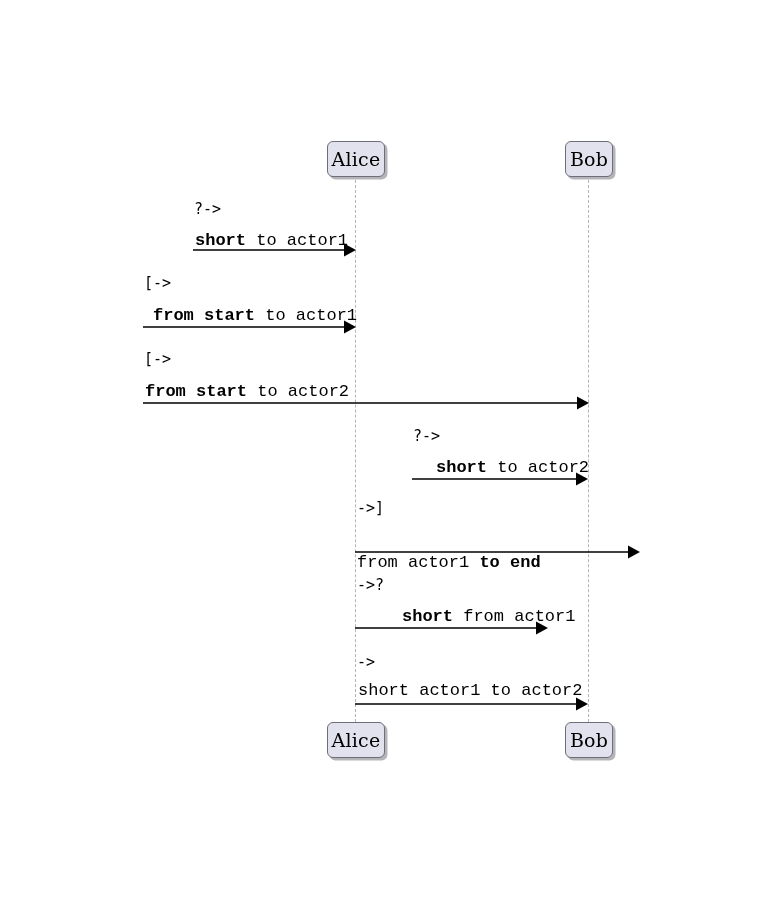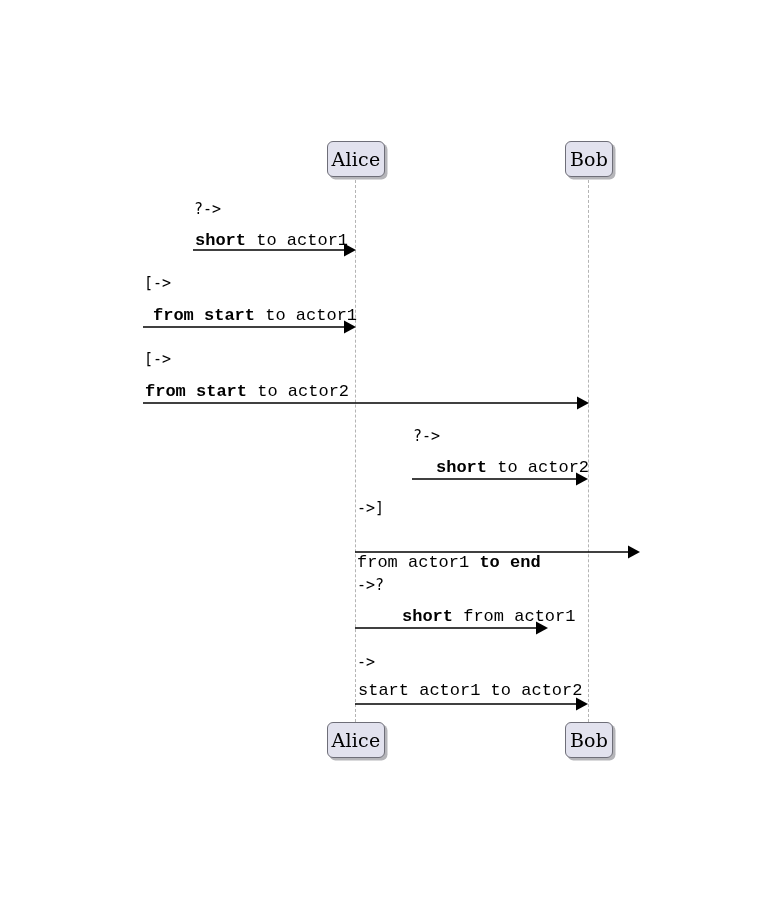--- a/index.html
+++ b/index.html
@@ -153,21 +153,21 @@
     </div>
     <svg class="arrow-svg" style="left:355px; top:619px;" width="205" height="18" viewBox="0 0 205 18">
       <line x1="0" y1="9" x2="182" y2="9" stroke="#000" stroke-width="1.6"></line>
       <polygon points="181,2.5 193,9 181,15.5" fill="#000"></polygon>
     </svg>
   </div>
 
   <div class="msg">
     <div class="msg-type" style="left:357px; top:655px;">-&gt;</div>
     <div class="msg-label" style="left:358px; top:682px;">
-      <span class="reg">start actor1 to actor2</span>
+      <span class="reg">short actor1 to actor2</span>
     </div>
     <svg class="arrow-svg" style="left:355px; top:695px;" width="245" height="18" viewBox="0 0 245 18">
       <line x1="0" y1="9" x2="222" y2="9" stroke="#000" stroke-width="1.6"></line>
       <polygon points="221,2.5 233,9 221,15.5" fill="#000"></polygon>
     </svg>
   </div>
 
   <div class="actor-box" style="left:327px; top:722px; width:58px; height:36px;">
     <span>Alice</span>
   </div>

